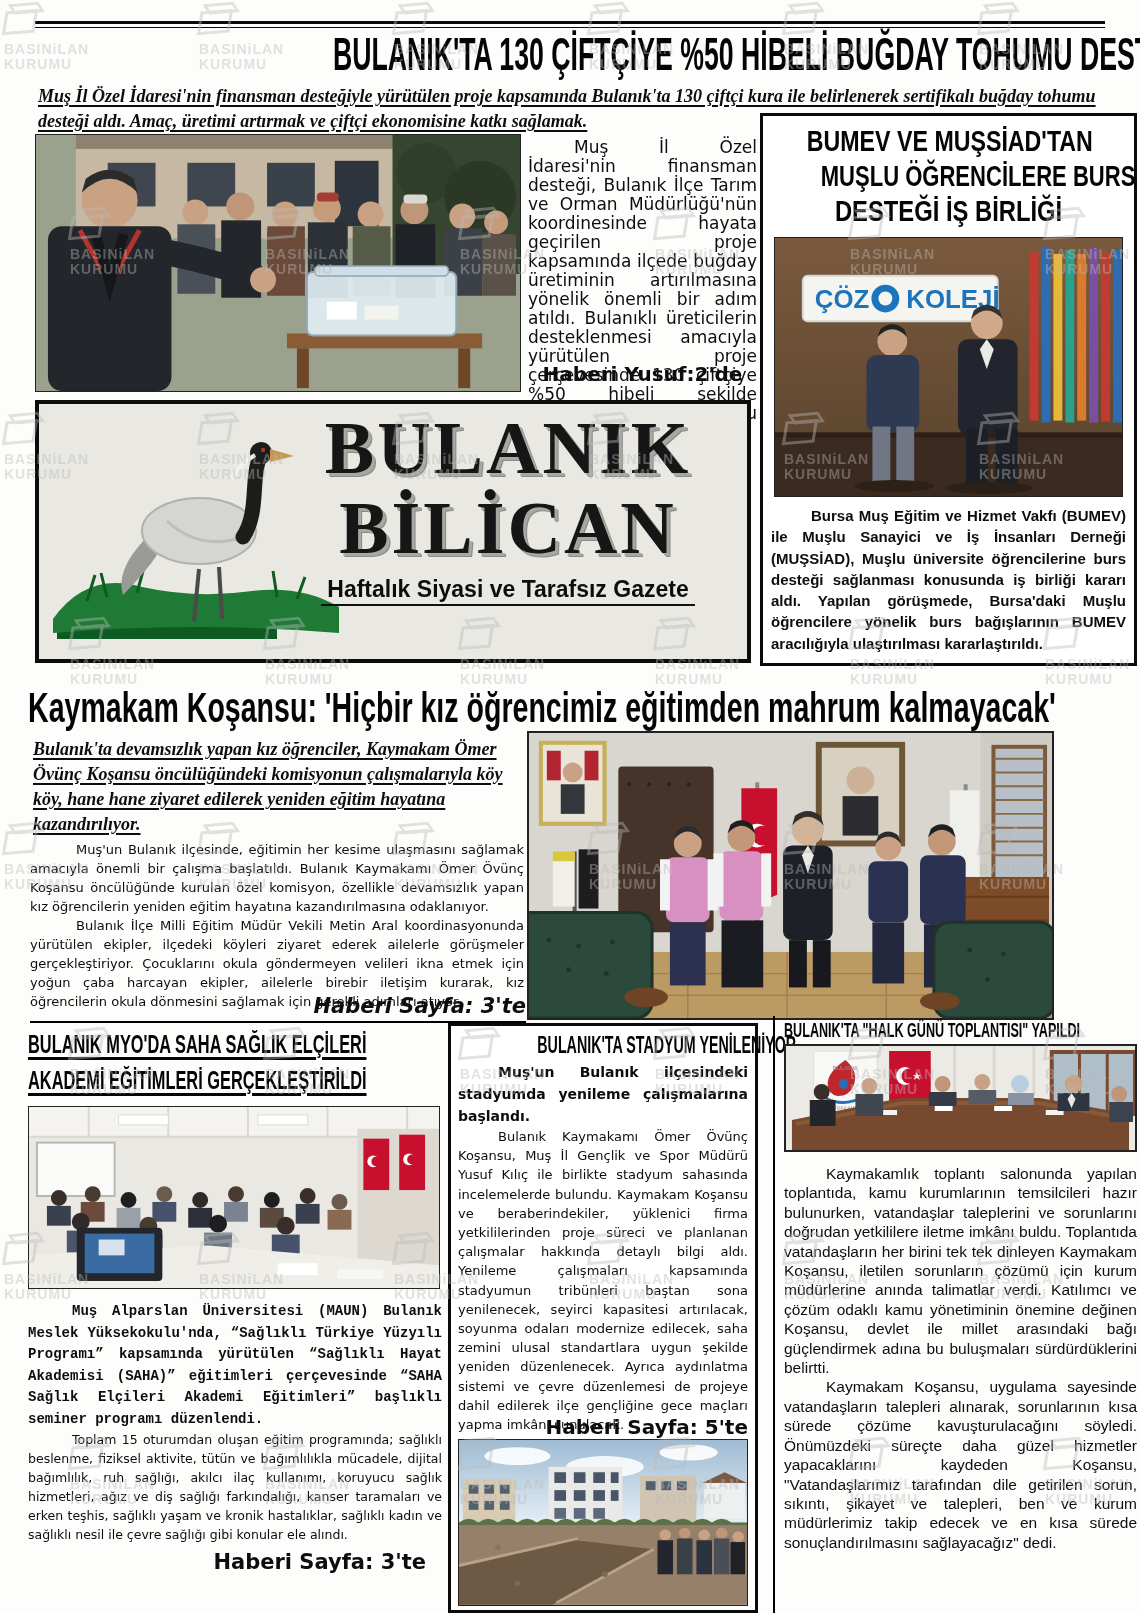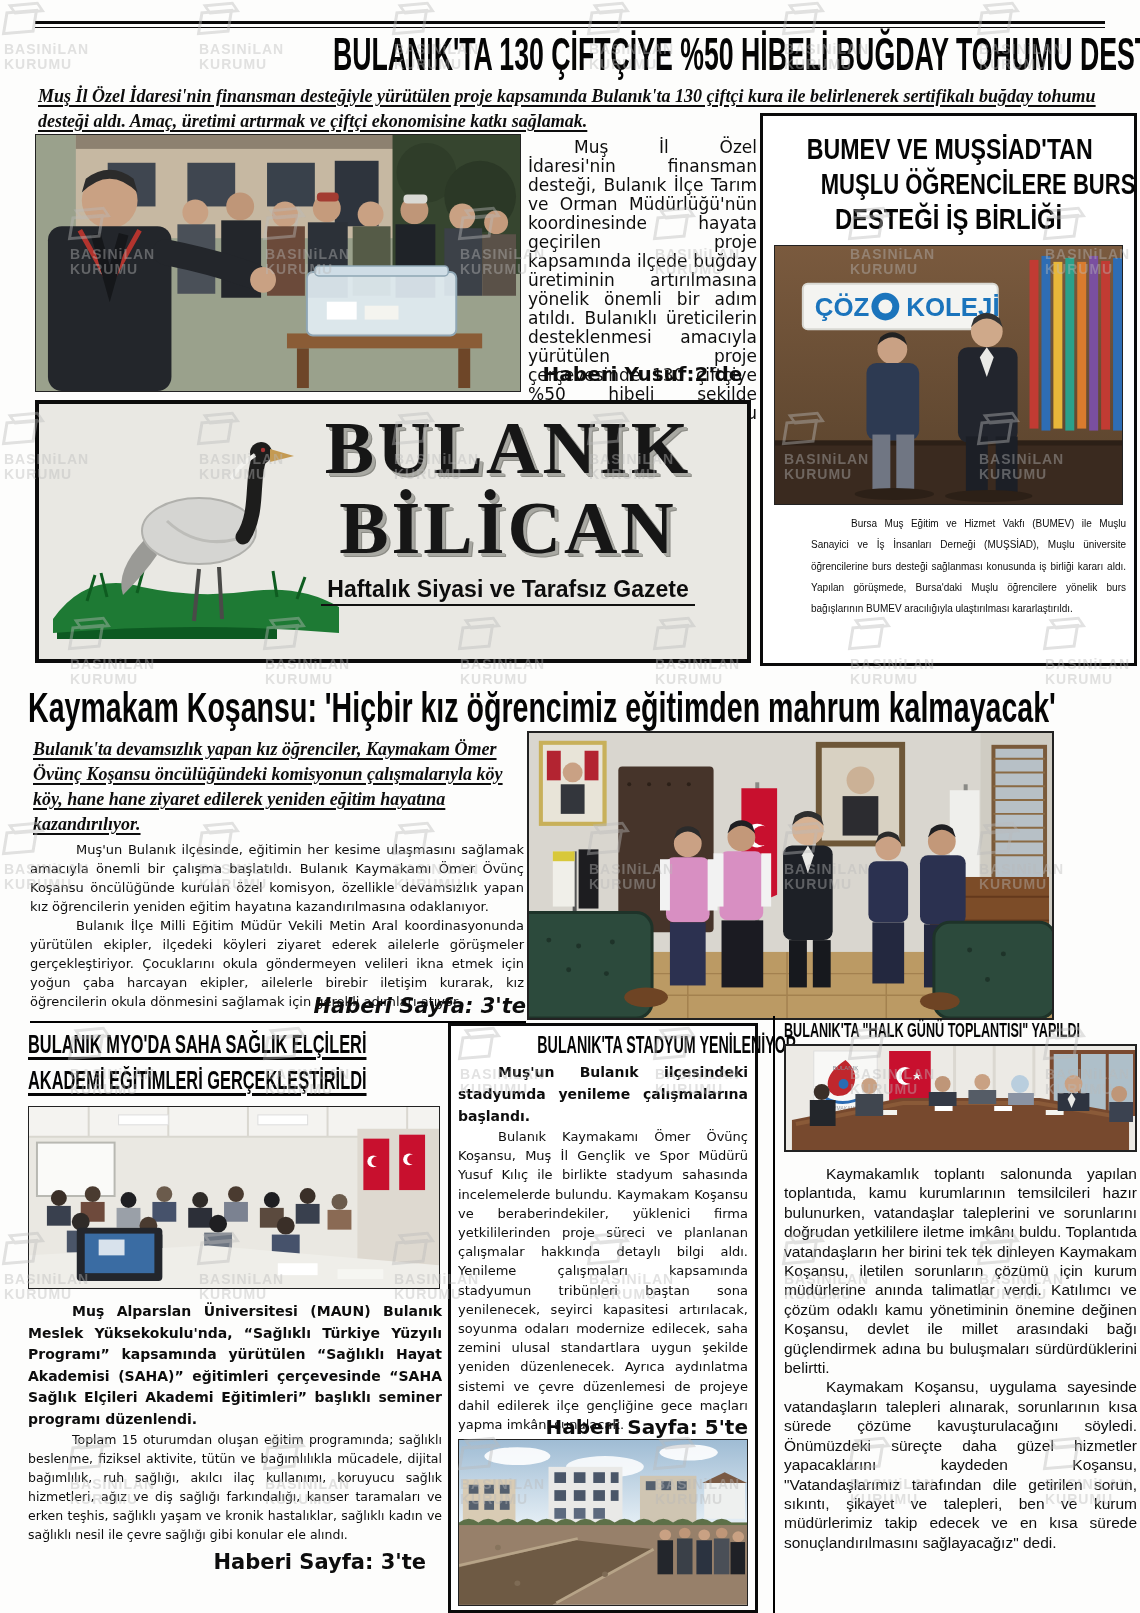--- a/index.html
+++ b/index.html
@@ -109,21 +109,21 @@
           <rect x="330" y="172" width="34" height="14" fill="#f4f4ef"></rect>
       </g>
     </svg>
   </div>
 
   <div class="abs body-copy" style="left:528px;top:138px;width:229px;font-size:17px;line-height:19px;">
     <p>Muş İl Özel İdaresi'nin finansman desteği, Bulanık İlçe Tarım ve Orman Müdürlüğü'nün koordinesinde hayata geçirilen proje kapsamında ilçede buğday üretiminin artırılmasına yönelik önemli bir adım atıldı. Bulanıklı üreticilerin desteklenmesi amacıyla yürütülen proje çerçevesinde 130 çiftçiye %50 hibeli şekilde sertifikalı buğday tohumu dağıtıldı.</p>
   </div>
   <div class="abs pageref center" style="left:528px;top:362px;width:229px;font-size:20px;">Haberi Yusuf:2'de</div>
 
-  <div class="abs blackbox" style="left:760px;top:113px;width:377px;height:553px;padding:12px 8px;">
+  <div class="abs blackbox" style="left:760px;top:113px;width:377px;height:553px;padding:4px 8px;">
     <div class="center" style="margin-top:4px;">
       <span class="hl cx" style="font-size:29px;line-height:35px;transform:scaleX(.80);">BUMEV VE MUŞSİAD'TAN</span><br>
       <span class="hl cx" style="font-size:29px;line-height:35px;transform:scaleX(.76);">MUŞLU ÖĞRENCİLERE BURS</span><br>
       <span class="hl cx" style="font-size:29px;line-height:35px;transform:scaleX(.82);">DESTEĞİ İŞ BİRLİĞİ</span>
     </div>
     <div class="photo" style="width:349px;height:260px;margin:8px auto 0 auto;">
       <svg viewBox="0 0 349 260" preserveAspectRatio="none">
         <defs>
           <linearGradient id="wood" x1="0" y1="0" x2="0" y2="1">
             <stop offset="0" stop-color="#7a5a3e"></stop>
@@ -163,21 +163,21 @@
             <path d="M197,82 Q213,64 229,82 L226,73 Q213,62 200,73 Z" fill="#333"></path>
           <rect x="184" y="102" width="60" height="96" rx="10" fill="#22252d"></rect>
           <polygon points="213,102 206,112 213,132 220,112" fill="#e9e9e6"></polygon>
           <rect x="192" y="192" width="22" height="58" fill="#1c1f26"></rect>
             <rect x="222" y="192" width="22" height="58" fill="#1c1f26"></rect>
           <ellipse cx="120" cy="250" rx="40" ry="6" fill="#2c2017"></ellipse>
             <ellipse cx="215" cy="252" rx="44" ry="6" fill="#2c2017"></ellipse>
         </g>
       </svg>
     </div>
-    <div class="body-copy" style="margin-top:8px;font-family:'Liberation Sans',sans-serif;font-weight:normal;font-size:10px;line-height:21.3px;margin-left:40px;">
+    <div class="body-copy" style="margin-top:8px;font-family:'Liberation Sans',sans-serif;font-weight:bold;font-size:15px;line-height:21.3px;">
       <p style="text-indent:40px;">Bursa Muş Eğitim ve Hizmet Vakfı (BUMEV) ile Muşlu Sanayici ve İş İnsanları Derneği (MUŞSİAD), Muşlu üniversite öğrencilerine burs desteği sağlanması konusunda iş birliği kararı aldı. Yapılan görüşmede, Bursa'daki Muşlu öğrencilere yönelik burs bağışlarının BUMEV aracılığıyla ulaştırılması kararlaştırıldı.</p>
     </div>
   </div>
 
   <div class="abs" id="masthead" style="left:35px;top:400px;width:716px;height:263px;">
     <svg class="abs" style="left:8px;bottom:8px;width:300px;height:230px;" viewBox="0 0 300 230">
       <path d="M10,196 q22,16 44,0 q22,16 44,0 q22,16 44,0 q22,16 44,0 q22,16 44,0 l0,22 -220,0 Z" fill="#0d5a22"></path>
       <path d="M6,198 Q40,150 95,166 Q150,178 205,170 Q255,164 292,186 L292,212 Q150,200 6,212 Z" fill="#1e7a34"></path>
       <path d="M40,180 l8,-26 M60,176 l-6,-24 M250,178 l8,-22 M230,176 l-4,-26 M90,172 l6,-22" stroke="#0e5c20" stroke-width="3" fill="none"></path>
       <g>
@@ -353,21 +353,21 @@
         <g>
           <rect x="48" y="122" width="86" height="54" rx="4" fill="#23262c"></rect>
           <rect x="56" y="128" width="70" height="40" fill="#3a6ca3"></rect>
           <rect x="70" y="134" width="26" height="16" fill="#d8e2ec"></rect>
         </g>
         <rect x="250" y="158" width="40" height="12" fill="#fff"></rect>
           <rect x="310" y="164" width="46" height="10" fill="#f6f6f2"></rect>
       </svg>
     </div>
     <div class="body-copy" style="margin-top:12px;font-size:14px;line-height:21.5px;font-weight:bold;">
-      <p style="text-indent:44px;">Muş Alparslan Üniversitesi (MAUN) Bulanık Meslek Yüksekokulu'nda, “Sağlıklı Türkiye Yüzyılı Programı” kapsamında yürütülen “Sağlıklı Hayat Akademisi (SAHA)” eğitimleri çerçevesinde “SAHA Sağlık Elçileri Akademi Eğitimleri” başlıklı seminer programı düzenlendi.</p>
+      <p style="text-indent:44px;font-family:Liberation Mono, monospace;">Muş Alparslan Üniversitesi (MAUN) Bulanık Meslek Yüksekokulu'nda, “Sağlıklı Türkiye Yüzyılı Programı” kapsamında yürütülen “Sağlıklı Hayat Akademisi (SAHA)” eğitimleri çerçevesinde “SAHA Sağlık Elçileri Akademi Eğitimleri” başlıklı seminer programı düzenlendi.</p>
     </div>
     <div class="body-copy" style="font-size:12.5px;line-height:19px;">
       <p style="text-indent:44px;">Toplam 15 oturumdan oluşan eğitim programında; sağlıklı beslenme, fiziksel aktivite, tütün ve bağımlılıkla mücadele, dijital bağımlılık, ruh sağlığı, akılcı ilaç kullanımı, koruyucu sağlık hizmetleri, ağız ve diş sağlığı farkındalığı, kanser taramaları ve erken teşhis, sağlıklı yaşam ve kronik hastalıklar, sağlıklı kadın ve sağlıklı nesil ile çevre sağlığı gibi konular ele alındı.</p>
     </div>
     <div class="pageref" style="text-align:right;padding-right:16px;font-size:21px;margin-top:6px;">Haberi Sayfa: 3'te</div>
   </div>
 
   <div class="abs blackbox flowcol" style="left:448px;top:1023px;width:310px;height:590px;padding:4px 7px;display:flex;flex-direction:column;">
     <div class="center">
       <span class="hl cx" style="font-size:23px;line-height:31px;transform:scaleX(.62);">BULANIK'TA STADYUM YENİLENİYOR</span>

